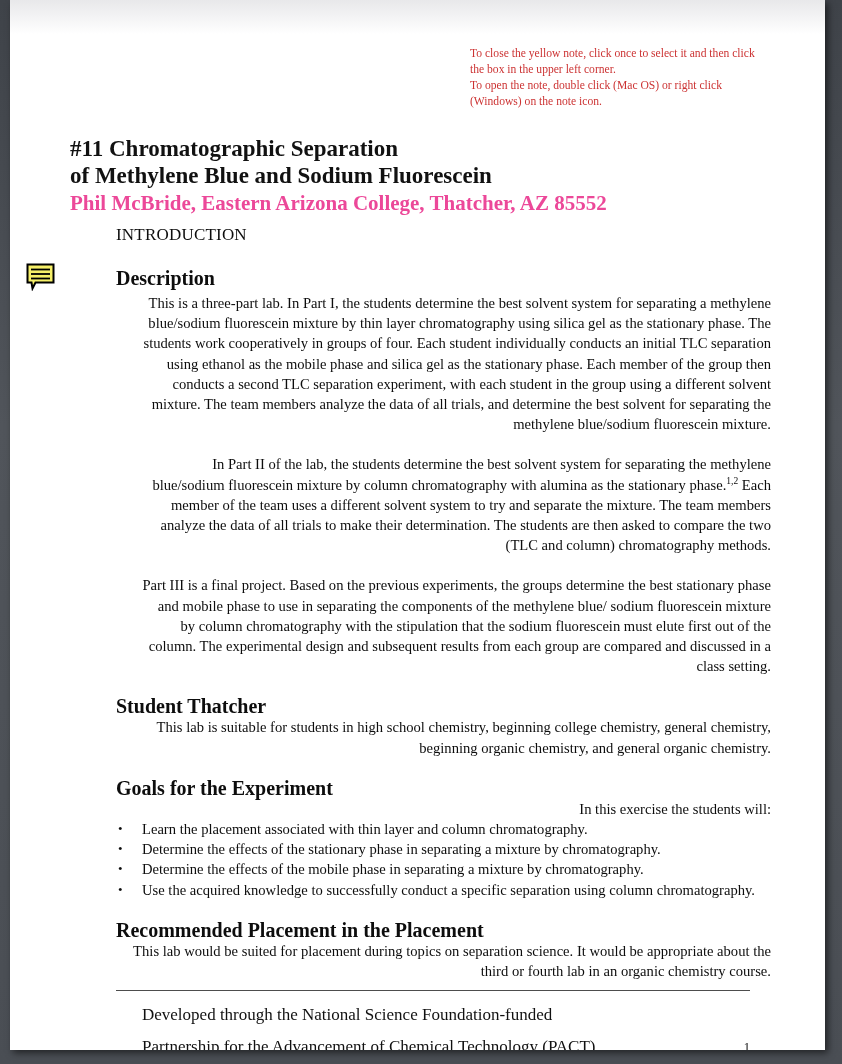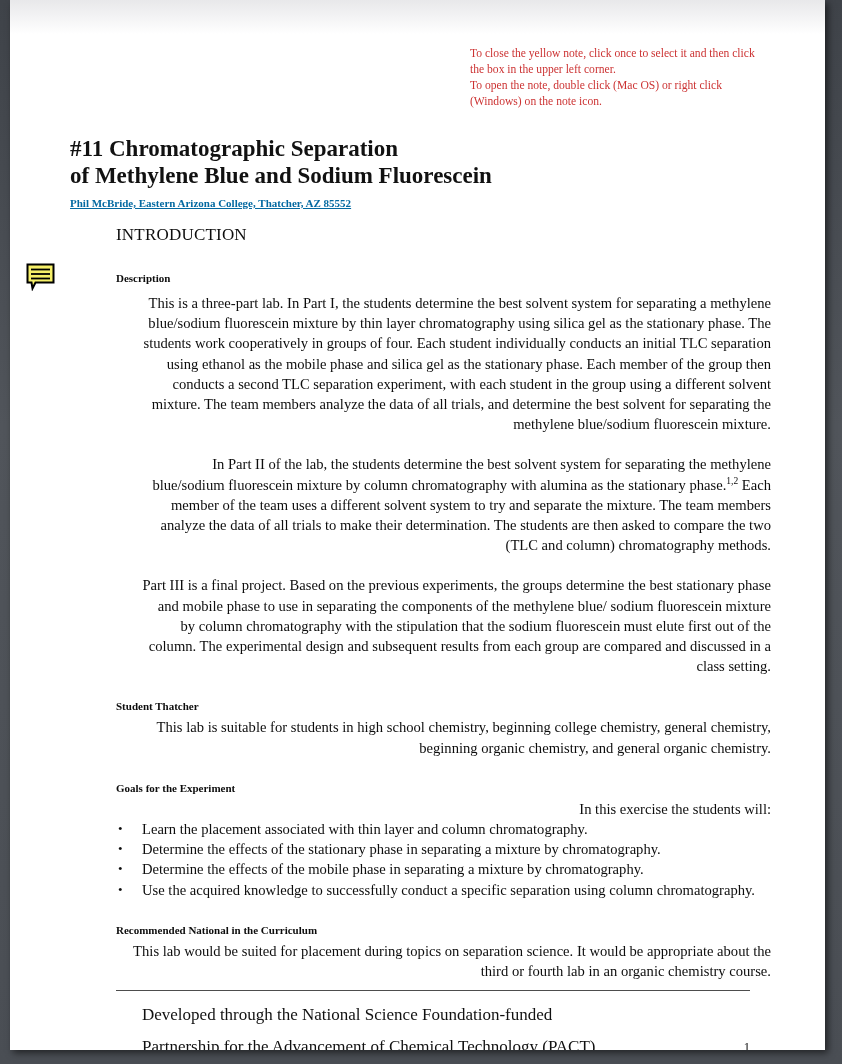--- a/index.html
+++ b/index.html
@@ -67,26 +67,25 @@
     text-align: left;
   }
   .doc-title {
     font-size: 23px;
     font-weight: bold;
     line-height: 27px;
     color: #111;
     margin: 0;
   }
   .doc-author {
-    font-size: 11px;
+    font-size: 21px;
     font-weight: bold;
     line-height: 20px;
-    color: #0369a1;
+    color: #ec4899;
     margin: 4px 0 0 0;
-    text-decoration: underline;
   }
 
   
   .note-icon {
     position: absolute;
     left: 16px;
     top: 263px;
     width: 29px;
     height: 28px;
   }
@@ -100,21 +99,21 @@
     color: #0d0d0d;
   }
   h1.section {
     font-size: 17px;
     font-weight: normal;
     margin: 0 0 0 0;
     line-height: 21px;
     letter-spacing: 0.2px;
   }
   h2.sub {
-    font-size: 11px;
+    font-size: 20px;
     font-weight: bold;
     margin: 0;
     line-height: 21px;
   }
   .sp-intro { height: 23px; }
   .para {
     font-size: 14.6px;
     line-height: 20.2px;
     margin: 0;
     text-align: right;
@@ -252,21 +251,21 @@
             <span>Determine the effects of the mobile phase in separating a mixture by chromatography.</span>
           </li>
           <li>
             <span class="bullet">•</span>
             <span>Use the acquired knowledge to successfully conduct a specific separation using column chromatography.</span>
           </li>
         </ul>
 
         <div class="gap-sec"></div>
 
-        <h2 class="sub">Recommended National in the Curriculum</h2>
+        <h2 class="sub">Recommended Placement in the Placement</h2>
         <p class="para">This lab would be suited for placement during topics on separation science. It would be appropriate about the third or fourth lab in an organic chemistry course.</p>
 
       </div>
 
       <div class="footer">
         <hr class="footer-rule">
         <div class="footer-inner">
           <p class="footer-text">Developed through the National Science Foundation-funded</p>
           <p class="footer-text">Partnership for the Advancement of Chemical Technology (PACT)</p>
           <span class="page-number">1</span>

